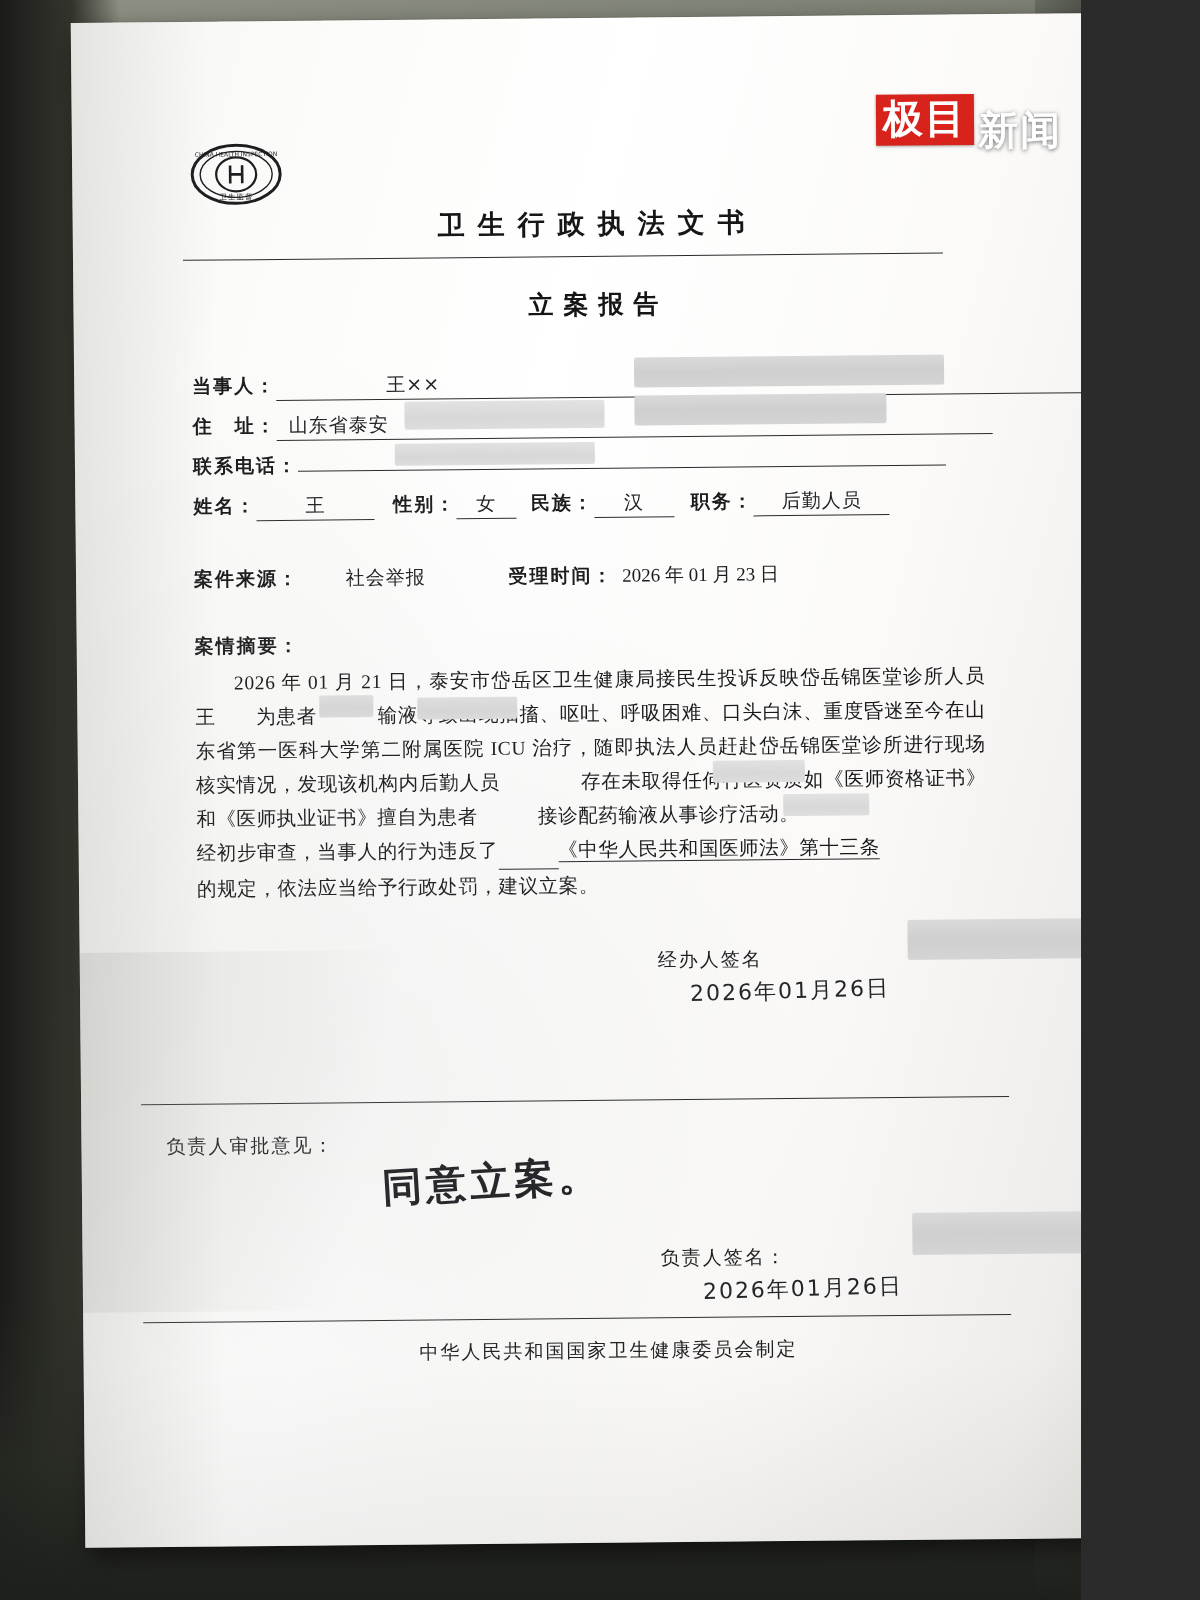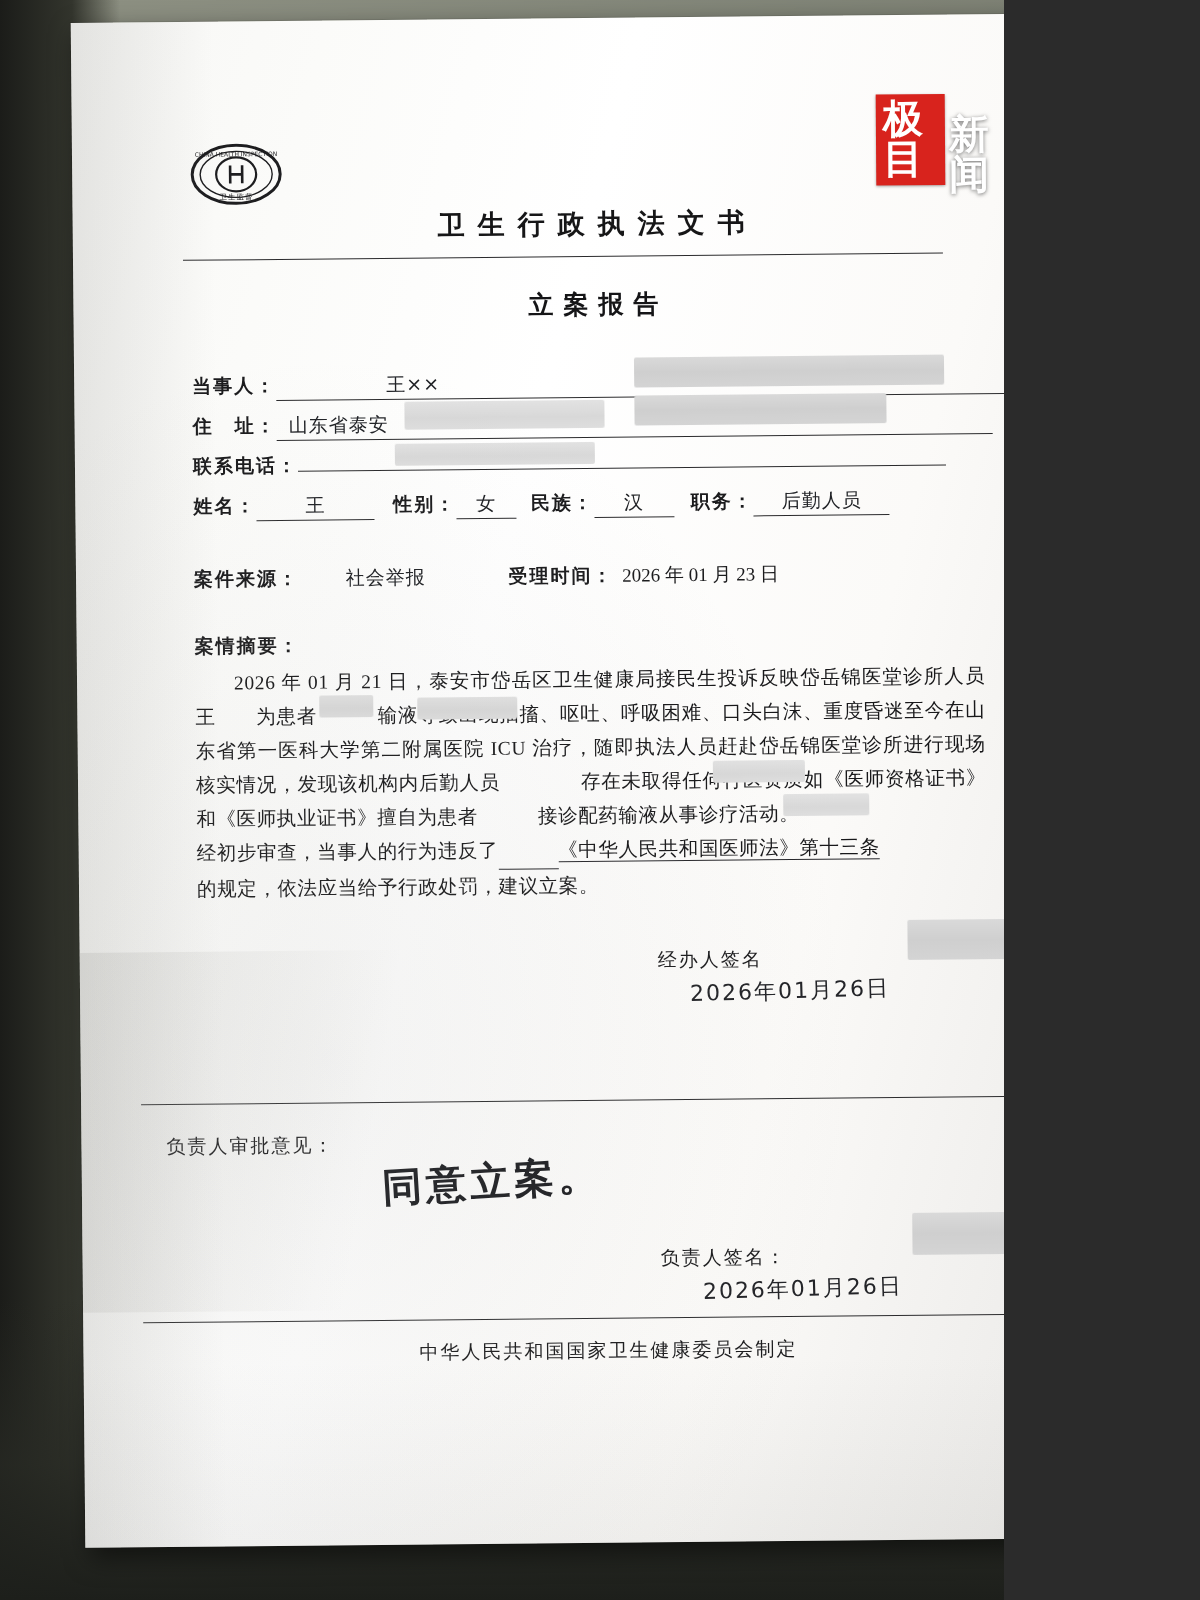--- a/index.html
+++ b/index.html
@@ -2,21 +2,21 @@
 <html lang="zh"><head>
 <meta charset="utf-8">
 <style>
   html, body {
     margin: 0;
     padding: 0;
     background: #2b2b2b;
   }
   #scene {
     position: relative;
-    width: 1004px;
+    width: 1081px;
     height: 1600px;
     overflow: hidden;
     font-family: "Liberation Serif", "DejaVu Serif", serif;
     background: #701a75;
   }
   
   .bg-base {
     position: absolute;
     inset: 0;
     background:
@@ -245,21 +245,21 @@
     letter-spacing: 2px;
     font-family: "Liberation Sans", "DejaVu Sans", sans-serif;
     line-height: 1;
     box-shadow: 0 1px 3px rgba(0,0,0,.35);
   }
   .wm-white {
     color: #ffffff;
     font-size: 40px;
     font-weight: 700;
     letter-spacing: 2px;
-    font-family: Liberation Sans, sans-serif;
+    font-family: Liberation Mono, monospace;
     line-height: 1;
     text-shadow: 0 1px 4px rgba(0,0,0,.55);
     padding-bottom: 3px;
     margin-top: 32px;
   }
 </style>
 </head>
 <body>
 
 <div id="scene">

